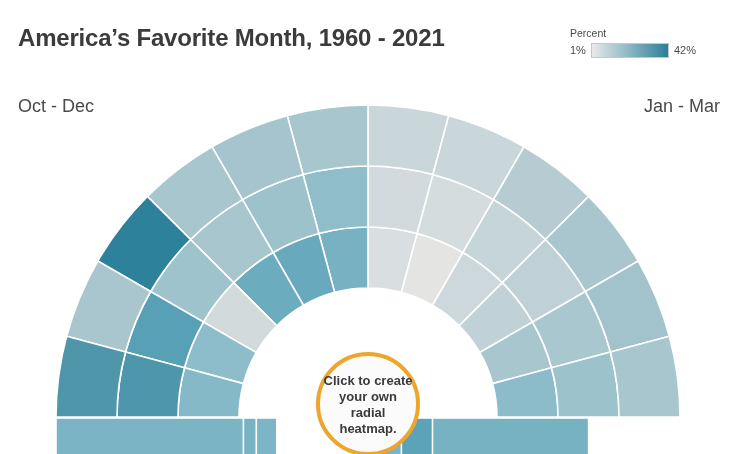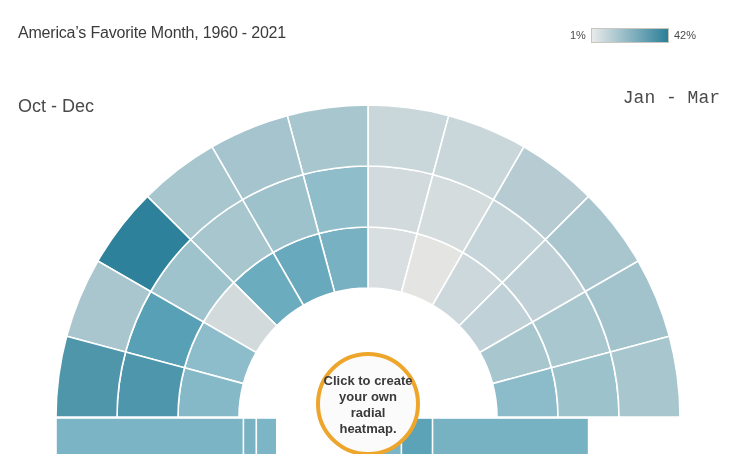--- a/index.html
+++ b/index.html
@@ -17,34 +17,34 @@
   #viz {
     position: absolute;
     inset: 0;
     width: 736px;
     height: 454px;
   }
   .title {
     position: absolute;
     left: 18px;
     top: 24px;
-    font-size: 16px;
-    font-weight: normal;
+    font-size: 24px;
+    font-weight: bold;
     color: #3b3b3b;
     letter-spacing: -0.2px;
     white-space: nowrap;
   }
   .side-label {
     position: absolute;
     font-size: 18px;
     color: #4a4a4a;
     white-space: nowrap;
   }
   .side-label.left  { left: 18px;  top: 96px; }
-  .side-label.right { right: 16px; top: 88px; font-family: Liberation Mono, monospace; }
+  .side-label.right { right: 16px; top: 96px; }
 
   .legend {
     position: absolute;
     left: 570px;
     top: 28px;
     width: 150px;
   }
   .legend-title {
     font-size: 10.5px;
     color: #4a4a4a;
@@ -188,20 +188,21 @@
       <rect x="56" y="418" width="187.39556840871018" height="37" fill="#7bb4c4" stroke="#ffffff" stroke-width="1.6"></rect>
     </g>
 </svg>
 
 <div class="title">America’s Favorite Month, 1960 - 2021</div>
 
 <div class="side-label left">Oct - Dec</div>
 <div class="side-label right">Jan - Mar</div>
 
 <div class="legend">
+  <div class="legend-title">Percent</div>
   <div class="legend-row">
     <span class="legend-min">1%</span>
     <span class="legend-bar" style="background: linear-gradient(to right, rgb(233, 234, 234), rgb(43, 127, 153));"></span>
     <span class="legend-max">42%</span>
   </div>
 </div>
 
 <div class="cta">
   <span class="cta-text">Click to create your own radial heatmap.</span>
 </div>

